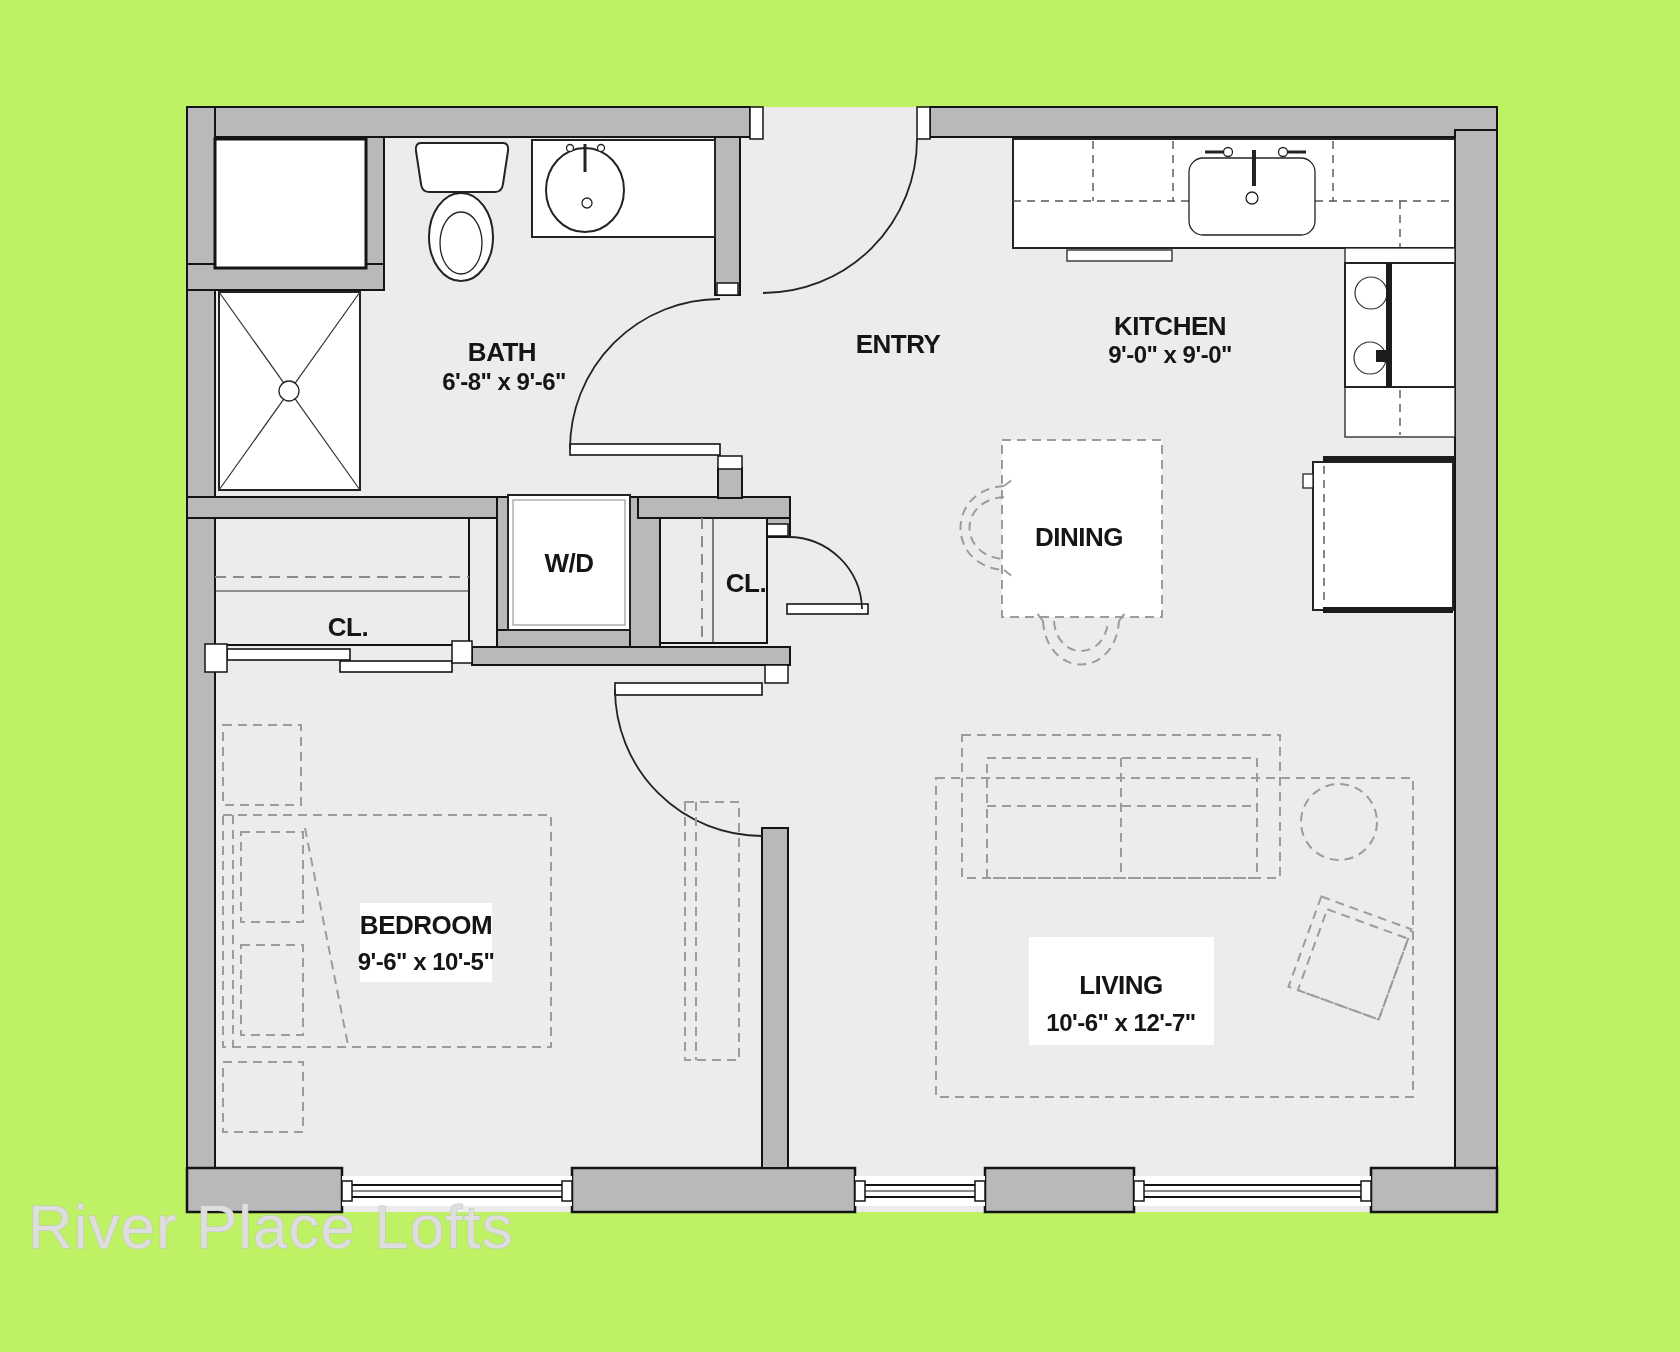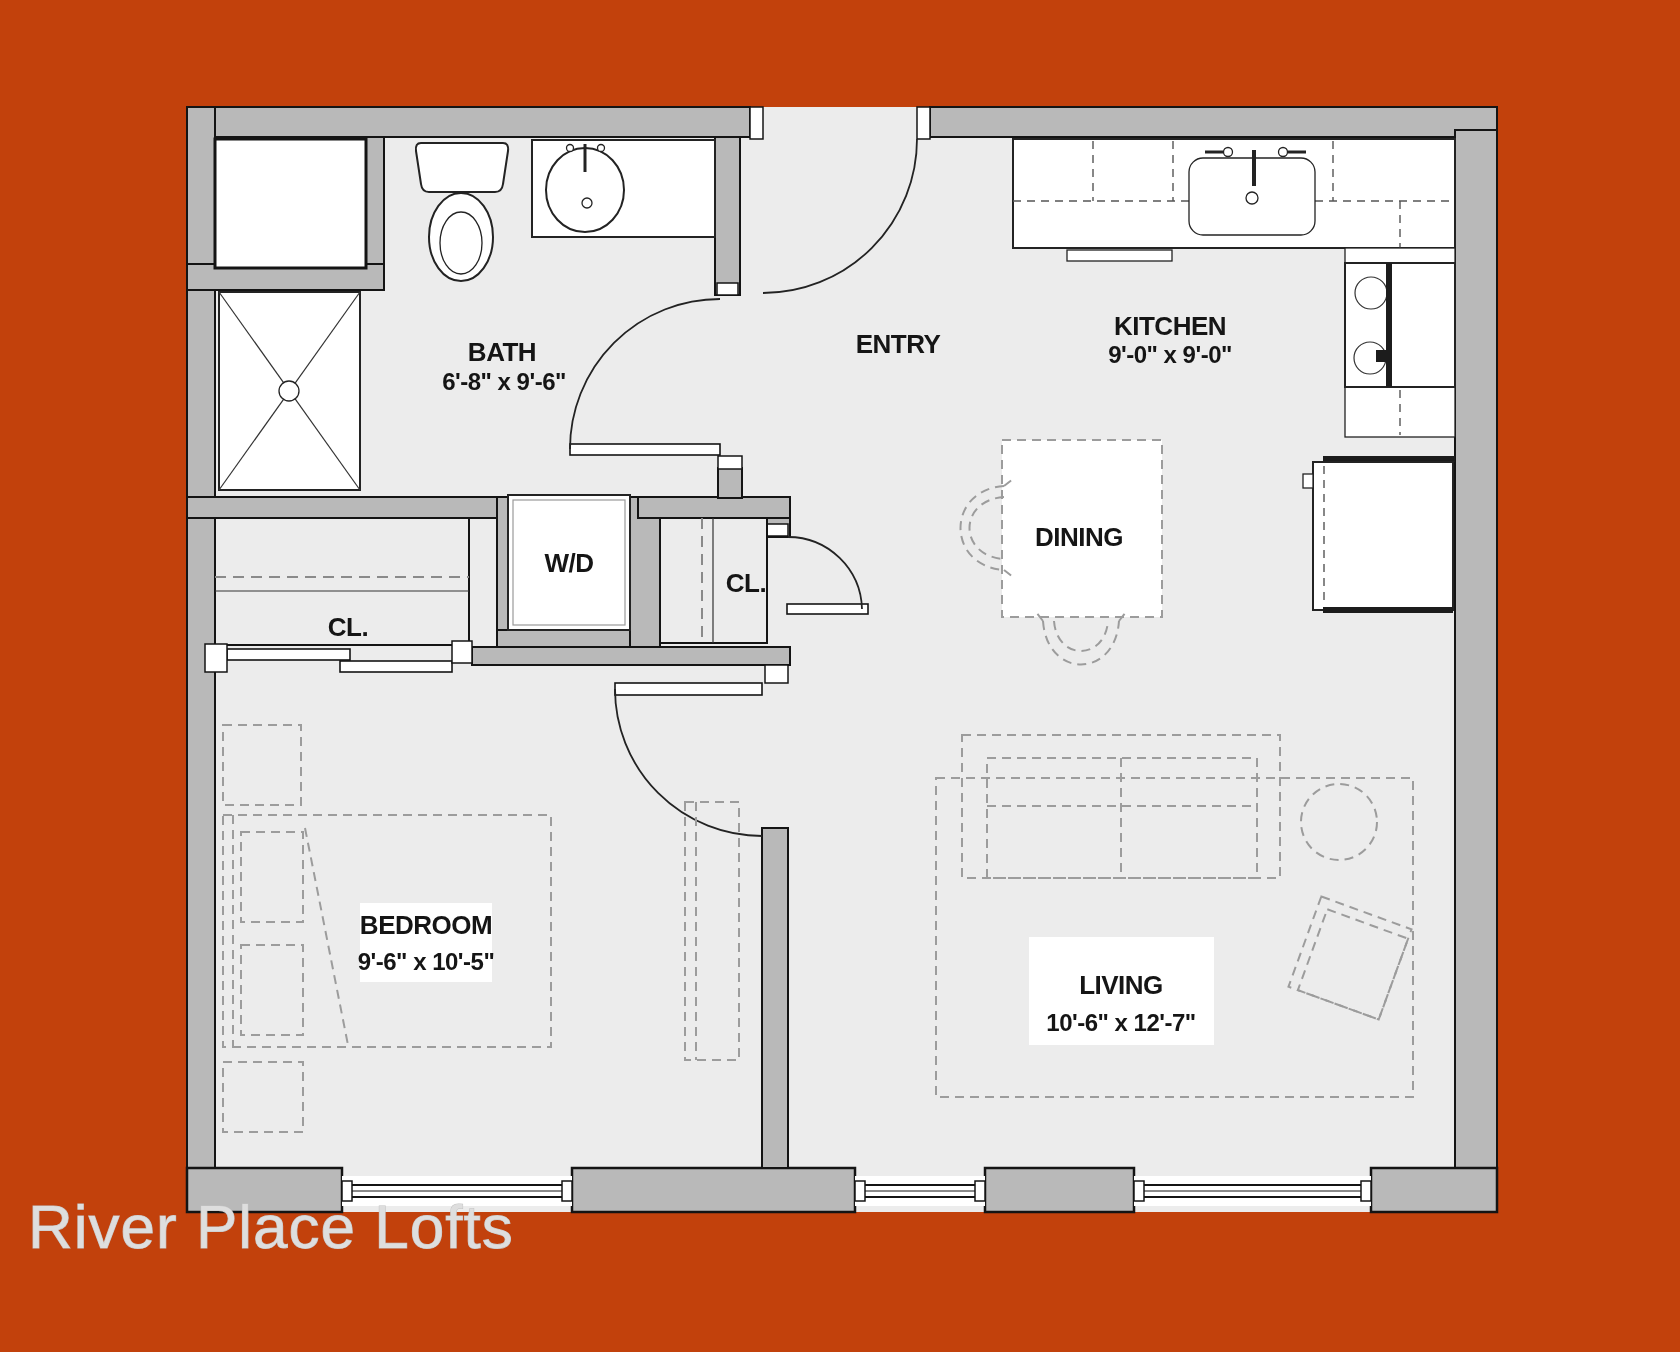--- a/index.html
+++ b/index.html
@@ -1,16 +1,16 @@
 <!DOCTYPE html>
 <html><head>
 <meta charset="utf-8">
 <style>
   html,body{margin:0;padding:0;background:#fff;}
-  .page{position:relative;width:1680px;height:1352px;background:#c2410c;overflow:hidden;
+  .page{position:relative;width:1680px;height:1352px;background:#bef264;overflow:hidden;
         font-family:"Liberation Sans",sans-serif;}
   svg{position:absolute;left:0;top:0;}
   .wall{fill:#b9b9b9;stroke:#141414;stroke-width:2;}
   .wallT{fill:#b9b9b9;stroke:#141414;stroke-width:2.5;}
   .floor{fill:#ececec;stroke:none;}
   .jamb{fill:#ffffff;stroke:#141414;stroke-width:1.5;}
   .fix{fill:#ffffff;stroke:#232323;stroke-width:2;}
   .fixT{fill:#ffffff;stroke:#141414;stroke-width:3;}
   .fix1{fill:#ffffff;stroke:#232323;stroke-width:1.3;}
   .thin{fill:none;stroke:#333333;stroke-width:1.2;}

